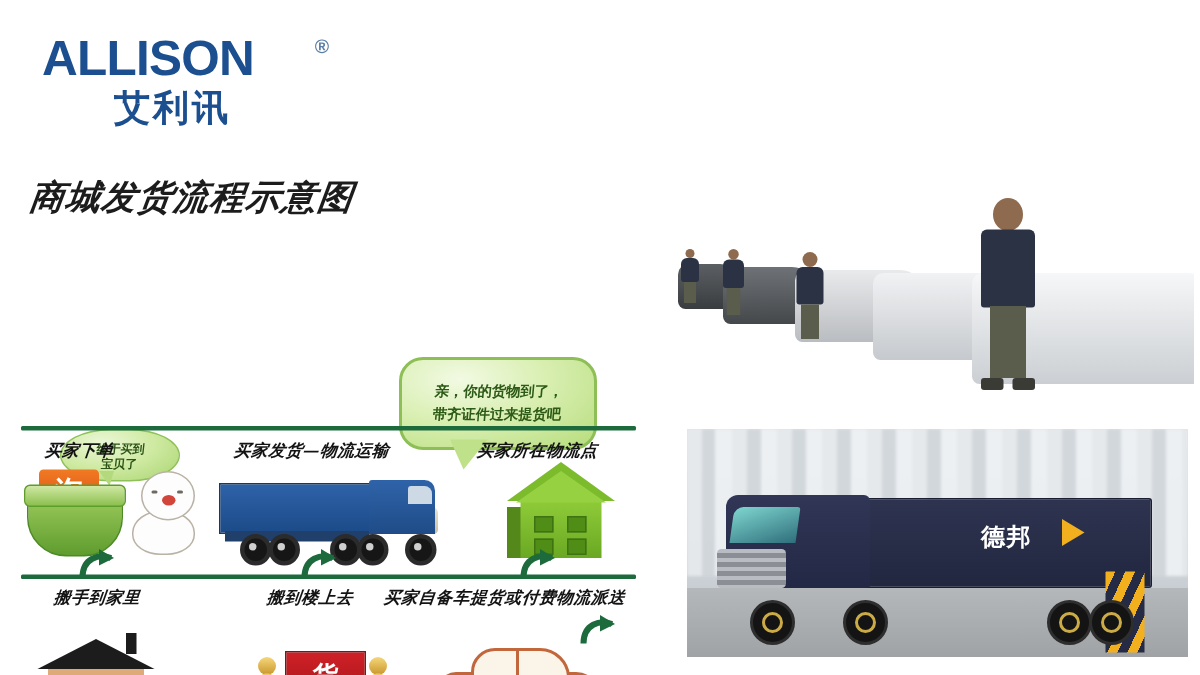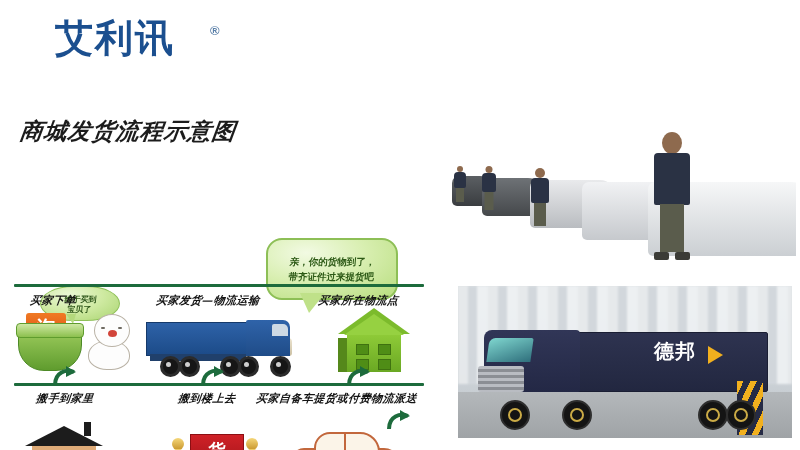--- a/index.html
+++ b/index.html
@@ -16,21 +16,21 @@
   #logo-latin{
     font-family:"Liberation Sans","DejaVu Sans",sans-serif;
     font-weight:bold;font-size:33px;letter-spacing:-0.5px;
     color:#1b4f8f;line-height:34px;
   }
   #logo-reg{
     position:absolute;right:-6px;top:-8px;font-size:13px;color:#5a7fa8;
   }
   #logo-cn{
     font-family:"DejaVu Sans","Liberation Sans",sans-serif;
-    font-weight:bold;font-size:38px;letter-spacing:2px;
+    font-weight:bold;font-size:24px;letter-spacing:2px;
     color:#1b4f8f;line-height:33px;text-align:center;width:150px;margin-left:12px;
   }
   #slide-title{
     position:absolute;left:248px;top:40px;width:520px;height:42px;
     font-family:"DejaVu Sans","Liberation Sans",sans-serif;
     font-weight:bold;font-size:25px;letter-spacing:7px;
     color:#2433c4;white-space:nowrap;
   }
 
   
@@ -244,23 +244,23 @@
   }
   #dp-ground{
     position:absolute;left:0;bottom:0;width:334px;height:46px;
     background:linear-gradient(180deg,#b4b8bb,#9fa3a6);
   }
   #dp-trailer{
     position:absolute;left:118px;top:46px;width:190px;height:58px;
     background:linear-gradient(#2e3350,#222740);border:1px solid #1a1e33;border-radius:2px;
   }
   #dp-logo{
-    position:absolute;left:196px;top:52px;
+    position:absolute;left:196px;top:62px;
     font-family:"DejaVu Sans","Liberation Sans",sans-serif;
-    font-weight:bold;font-size:20px;color:#ffffff;letter-spacing:1px;
+    font-weight:bold;font-size:16px;color:#ffffff;letter-spacing:1px;
   }
   #dp-arrow{
     position:absolute;left:250px;top:60px;width:0;height:0;
     border-top:9px solid transparent;border-bottom:9px solid transparent;
     border-left:15px solid #f2b01e;
   }
   #dp-stripes{
     position:absolute;right:4px;top:48px;width:26px;height:54px;
     background:repeating-linear-gradient(115deg,#f2b01e 0px,#f2b01e 6px,#262b45 6px,#262b45 12px);
   }
@@ -289,20 +289,21 @@
 </style>
 </head>
 <body>
 
 <div id="slide">
 
   <div id="header">
 
     <div id="logo-block">
       <div id="logo-latin">
+        <span>ALLISON</span>
         <span id="logo-reg">®</span>
       </div>
       <div id="logo-cn">艾利讯</div>
     </div>
 
   </div>
 
   <div id="flow-panel">
 
     <div id="flow-heading">商城发货流程示意图</div>

